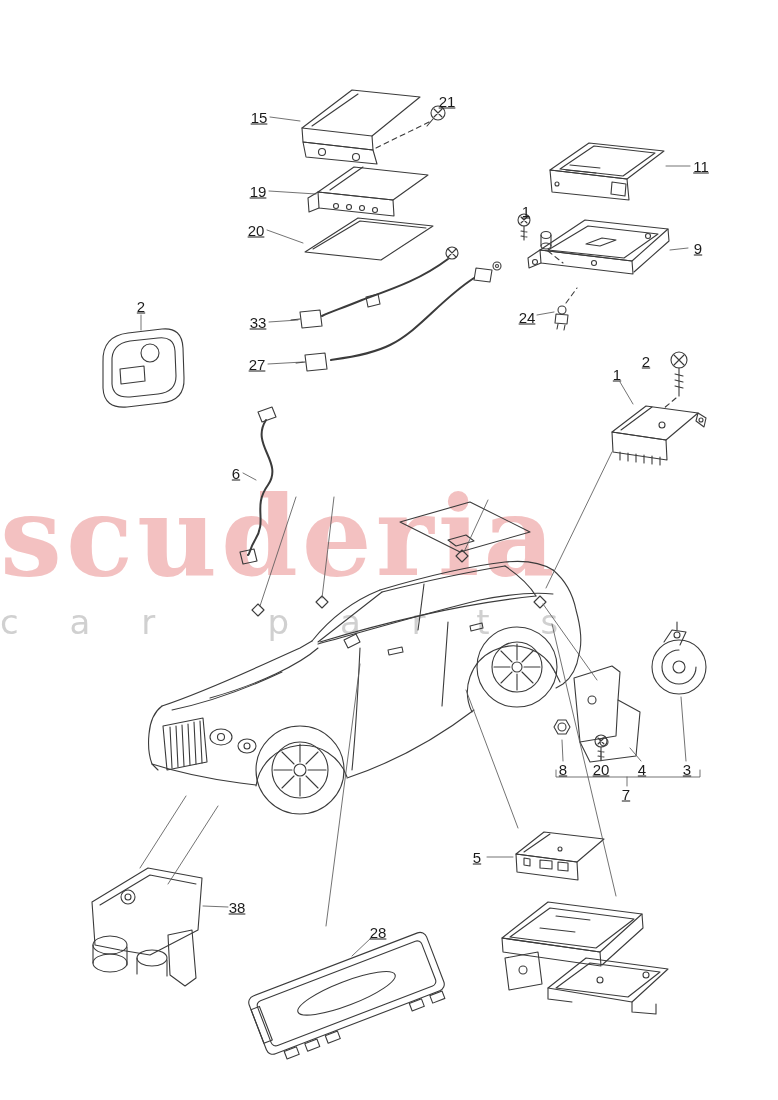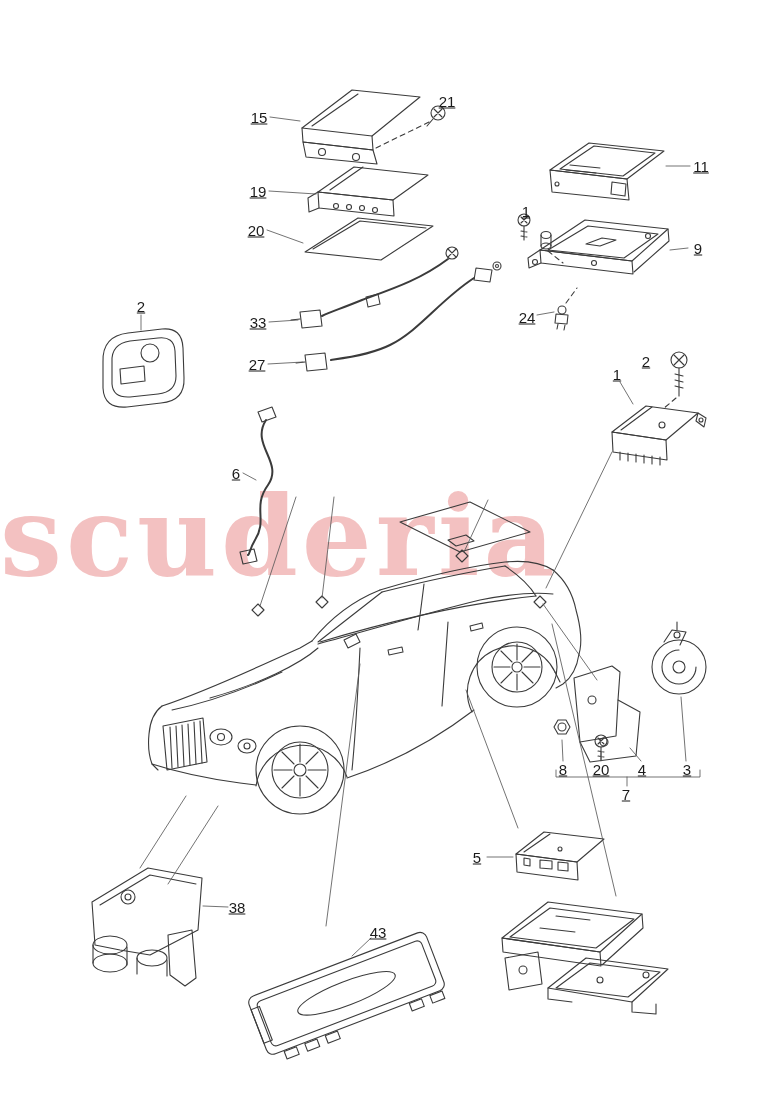--- a/index.html
+++ b/index.html
@@ -21,20 +21,21 @@
   .callout{position:absolute;z-index:3;transform:translate(-50%,-50%);
            font-size:15px;color:#1b1b1b;text-decoration:underline;}
 </style>
 </head>
 <body>
 
 <div class="stage">
 
   <div class="watermark">
     <span class="wm-brand">scuderia</span>
+    <span class="wm-tag">c a r   p a r t s</span>
   </div>
 
   <svg class="art" width="778" height="1100" viewBox="0 0 778 1100">
 
     <g>
       <path d="M302,128 L352,90 L420,97 L372,136 Z"></path>
       <path d="M302,128 L303,142 L373,150 L372,136"></path>
       <path d="M303,142 L306,157 L377,164 L373,150 Z"></path>
       <circle cx="322" cy="152" r="3.5"></circle>
       <circle cx="356" cy="157" r="3.5"></circle>
@@ -338,15 +339,15 @@
   <div class="callout" style="left:646px;top:361px">2</div>
   <div class="callout" style="left:617px;top:374px">1</div>
   <div class="callout" style="left:236px;top:473px">6</div>
   <div class="callout" style="left:563px;top:769px">8</div>
   <div class="callout" style="left:601px;top:769px">20</div>
   <div class="callout" style="left:642px;top:769px">4</div>
   <div class="callout" style="left:687px;top:769px">3</div>
   <div class="callout" style="left:626px;top:794px">7</div>
   <div class="callout" style="left:477px;top:857px">5</div>
   <div class="callout" style="left:237px;top:907px">38</div>
-  <div class="callout" style="left:378px;top:932px">43</div>
+  <div class="callout" style="left:378px;top:932px">28</div>
 
 </div>
 
 </body></html>

